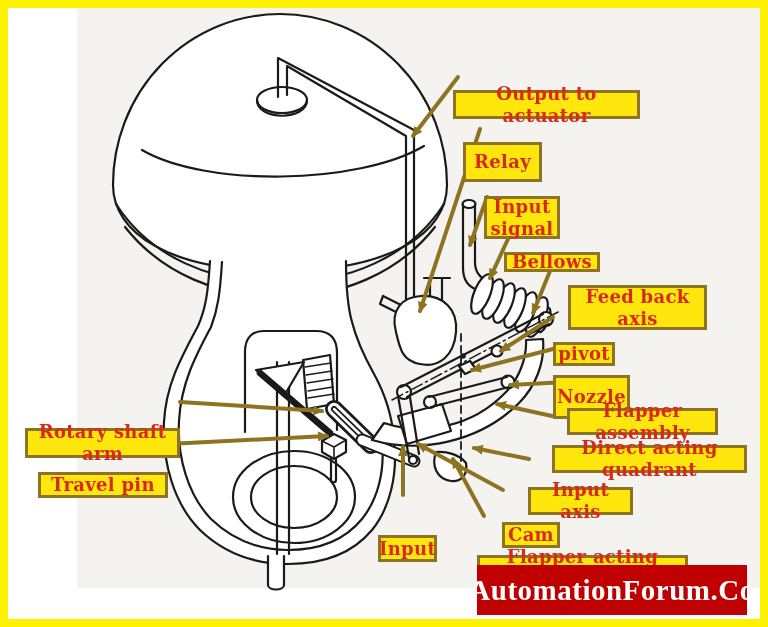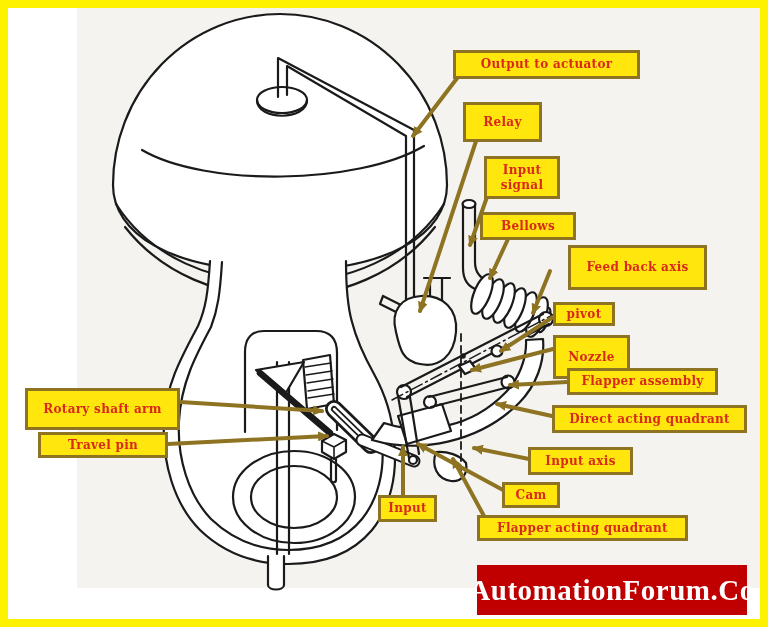--- a/index.html
+++ b/index.html
@@ -7,21 +7,21 @@
     width:768px;height:627px;position:relative;overflow:hidden;
     background:#ffffff;font-family:"DejaVu Serif",serif;
   }
   .frame{position:absolute;inset:0;border:8px solid #fff200;box-sizing:border-box;pointer-events:none;z-index:40}
   .scan{position:absolute;left:77px;top:8px;width:683px;height:580px;background:#f4f3ef;z-index:0}
   svg.art{position:absolute;left:0;top:0;z-index:10}
   .label{
     position:absolute;z-index:30;box-sizing:border-box;
     display:flex;align-items:center;justify-content:center;text-align:center;
     background:#ffe70d;border:3px solid #8e7422;
-    color:#d9291b;font-weight:bold;font-size:12px;line-height:1.2;letter-spacing:.3px;
+    color:#d9291b;font-weight:bold;font-size:18px;line-height:1.2;letter-spacing:.3px;margin-top:40px;
   }
   .banner{
     position:absolute;left:477px;top:565px;width:270px;height:50px;z-index:35;
     background:#c00000;display:flex;align-items:center;justify-content:center;
     color:#ffffff;font-family:"Liberation Serif",serif;font-weight:bold;font-size:29px;letter-spacing:.5px;
   }
 </style>
 </head>
 <body>
 
@@ -142,28 +142,28 @@
     <line x1="484" y1="516" x2="453" y2="459" marker-end="url(#ah)"></line>
     <line x1="403" y1="495" x2="403" y2="447" marker-end="url(#ah)"></line>
     <line x1="180" y1="402" x2="322" y2="411" marker-end="url(#ah)"></line>
     <line x1="168" y1="444" x2="327" y2="436" marker-end="url(#ah)"></line>
   </g>
 </svg>
 
 <div class="label" style="left:453px;top:50px;width:187px;height:29px">Output to actuator</div>
 <div class="label" style="left:463px;top:102px;width:79px;height:40px">Relay</div>
 <div class="label" style="left:484px;top:156px;width:76px;height:43px;padding:4px 8px">Input signal</div>
-<div class="label" style="left:480px;top:212px;width:96px;height:28px">Bellows</div>
+<div class="label" style="left:504px;top:212px;width:96px;height:20px">Bellows</div>
 <div class="label" style="left:568px;top:245px;width:139px;height:45px">Feed back axis</div>
 <div class="label" style="left:553px;top:302px;width:62px;height:24px">pivot</div>
 <div class="label" style="left:553px;top:335px;width:77px;height:44px">Nozzle</div>
 <div class="label" style="left:567px;top:368px;width:151px;height:27px">Flapper assembly</div>
 <div class="label" style="left:552px;top:405px;width:195px;height:28px">Direct acting quadrant</div>
 <div class="label" style="left:528px;top:447px;width:105px;height:28px">Input axis</div>
 <div class="label" style="left:502px;top:482px;width:58px;height:26px">Cam</div>
 <div class="label" style="left:477px;top:515px;width:211px;height:26px">Flapper acting quadrant</div>
 <div class="label" style="left:378px;top:495px;width:59px;height:27px">Input</div>
-<div class="label" style="left:25px;top:388px;width:155px;height:42px">Rotary shaft arm</div>
+<div class="label" style="left:25px;top:388px;width:155px;height:30px">Rotary shaft arm</div>
 <div class="label" style="left:38px;top:432px;width:130px;height:26px">Travel pin</div>
 
 <div class="banner">AutomationForum.Co</div>
 
 <div class="frame"></div>
 
 </body></html>

